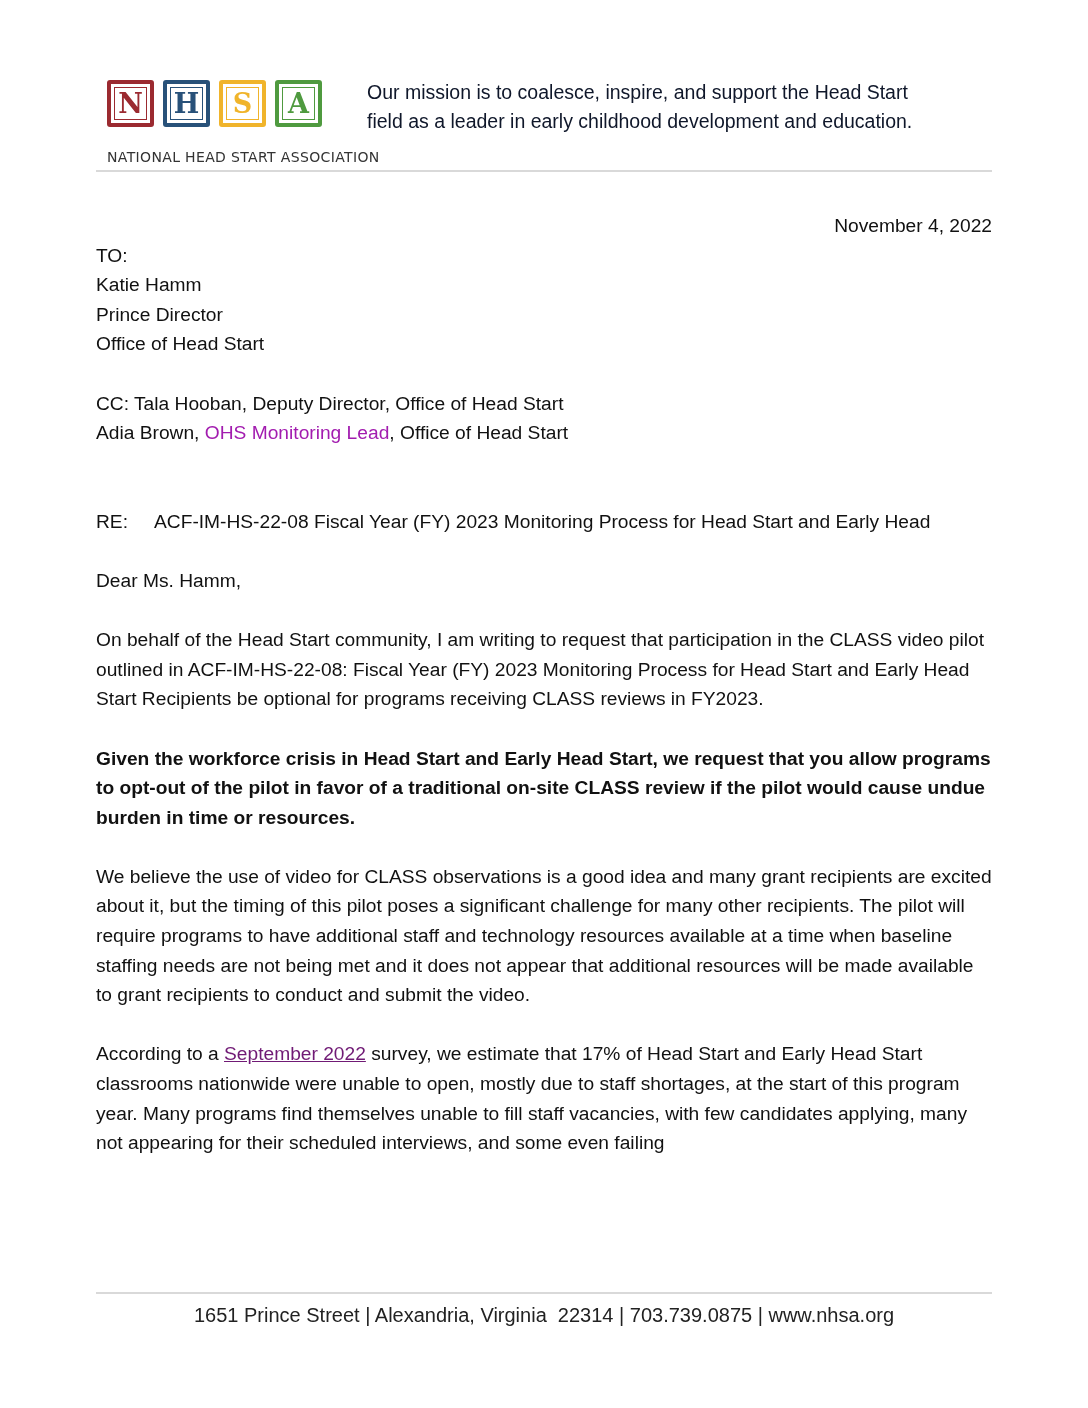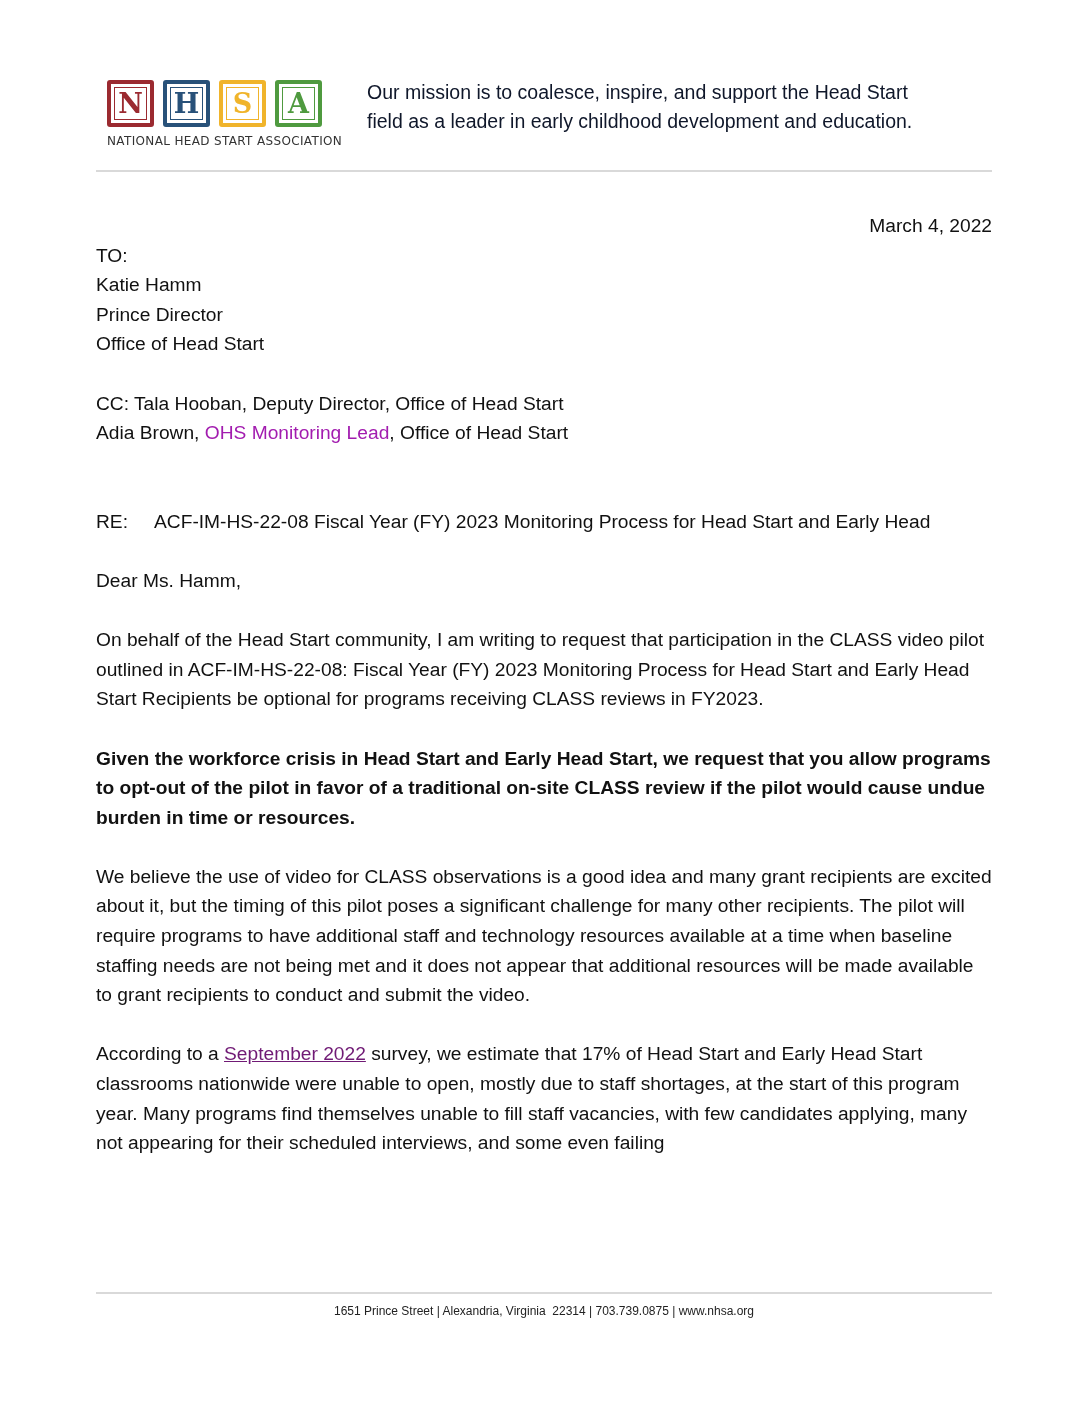--- a/index.html
+++ b/index.html
@@ -60,23 +60,23 @@
       width: 33px;
       height: 33px;
       border-width: 1.5px;
       border-style: solid;
       box-sizing: border-box;
       display: flex;
       align-items: center;
       justify-content: center;
     }
     .logo-caption {
-      margin-top: 7px;
+      margin-top: 22px;
       font-family: "DejaVu Sans", sans-serif;
-      font-size: 12px;
+      font-size: 14px;
       letter-spacing: 0.35px;
       color: #333;
       white-space: nowrap;
     }
     .mission {
       position: absolute;
       left: 260px;
       top: -2px;
       width: 620px;
       font-size: 19.5px;
@@ -121,21 +121,21 @@
       color: #701a75;
       text-decoration: underline;
       text-align: center;
     }
     .footer {
       position: absolute;
       left: 96px;
       top: 1304px;
       width: 896px;
       text-align: center;
-      font-size: 12px;
+      font-size: 20px;
       color: #222;
       white-space: pre;
     }
   </style>
 </head>
 <body>
 
 <div class="page">
 
   <div class="header">
@@ -166,21 +166,21 @@
     </div>
     <div class="mission">
       <div>Our mission is to coalesce, inspire, and support the Head Start</div>
       <div>field as a leader in early childhood development and education.</div>
     </div>
   </div>
 
   <div class="rule top"></div>
 
   <div class="content">
-    <div class="date">March 4, 2022</div>
+    <div class="date">November 4, 2022</div>
 
     <div class="block">
       <p>TO:</p>
       <p>Katie Hamm</p>
       <p>Prince Director</p>
       <p>Office of Head Start</p>
     </div>
 
     <div class="gap-1"></div>
 

